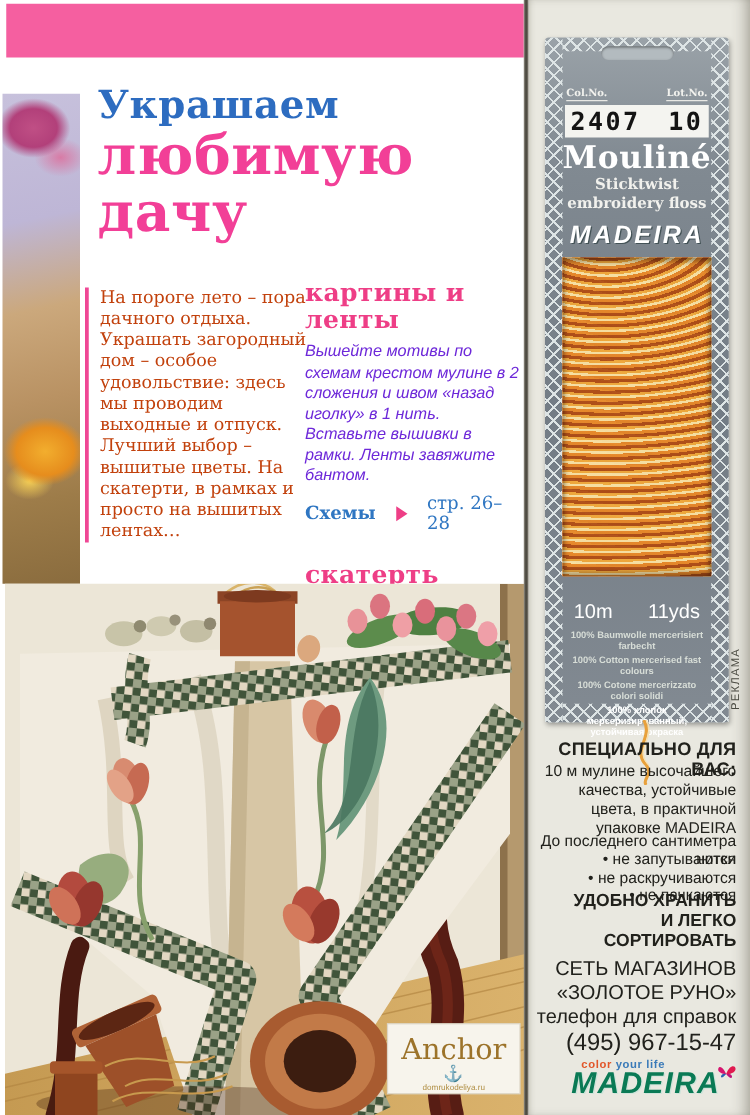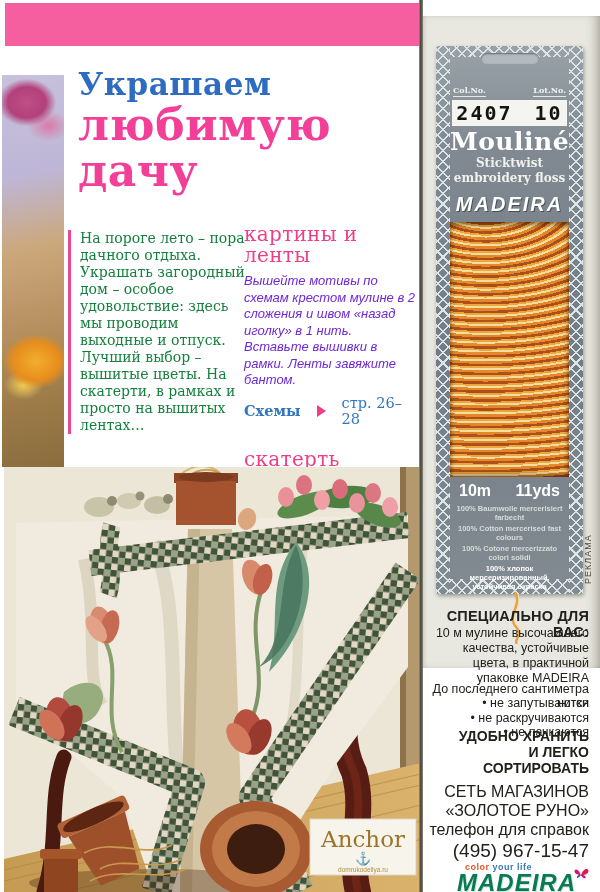--- a/index.html
+++ b/index.html
@@ -14,40 +14,40 @@
       radial-gradient(30px 22px at 75% 13%, #d87ba6 0%, rgba(216,123,166,0) 70%),
       radial-gradient(46px 38px at 55% 73%, #f2ae2e 0%, #e68d1d 50%, rgba(230,141,29,0) 72%),
       radial-gradient(26px 20px at 35% 79%, #f6cf55 0%, rgba(246,207,85,0) 75%),
       linear-gradient(168deg, #c7c1dc 0%, #beb6d6 26%, #cba87c 44%, #b99263 62%, #9d7c49 82%, #8a6c3e 100%);
   }
   .title{position:absolute;left:78px;top:66px;font-family:"DejaVu Serif",serif;font-weight:bold;}
   .title .t-blue{display:block;font-size:31px;line-height:36px;color:#2d6cc0;letter-spacing:.5px;}
   .title .t-pink{display:block;font-size:44px;line-height:46px;color:#f23f97;letter-spacing:.5px;}
 
   .intro{position:absolute;left:68px;top:230px;width:168px;border-left:3px solid #ef4795;
-    padding-left:9px;font-family:"DejaVu Serif",serif;font-size:14px;line-height:17px;color:#15803d;}
+    padding-left:9px;font-family:"DejaVu Serif",serif;font-size:14px;line-height:17px;color:#c2410c;}
 
   .col2{position:absolute;left:244px;top:224px;width:176px;}
-  .sec-head{font-family:"DejaVu Serif",serif;font-weight:normal;font-size:20px;line-height:21px;
+  .sec-head{font-family:"DejaVu Serif",serif;font-weight:bold;font-size:20px;line-height:21px;
     color:#ee3e86;margin:0 0 7px 0;letter-spacing:.3px;}
   .sec-body{font-size:13px;line-height:16.5px;color:#6d28d9;margin:0 0 6px 0;font-style:italic;}
   .sec-link{font-family:"DejaVu Serif",serif;font-weight:bold;font-size:14.5px;color:#2f76c2;
     display:flex;align-items:center;gap:16px;margin-bottom:22px;}
   .arrow{width:0;height:0;border-left:9px solid #ee3e86;border-top:6px solid transparent;
     border-bottom:6px solid transparent;display:inline-block;}
   .sec-link .pages{font-weight:normal;font-family:"DejaVu Serif",serif;}
 
   .photo{position:absolute;left:4px;top:467px;width:417px;height:425px;overflow:hidden;background:#ece6d7;}
 
   
   .gutter{position:absolute;left:419px;top:0;width:4px;height:892px;
     background:linear-gradient(90deg,#9a968c 0%,#413e35 45%,#8d897e 100%);}
 
   
-  .right-page{position:absolute;left:423px;top:16px;width:177px;height:652px;background:#e9e8e0;
+  .right-page{position:absolute;left:423px;top:0;width:177px;height:892px;background:#e9e8e0;
     box-shadow:inset -9px 0 12px -7px rgba(60,55,40,.45), inset 3px 0 5px -3px rgba(60,55,40,.3);}
   .package{position:absolute;left:13px;top:30px;width:147px;height:548px;
     background:linear-gradient(180deg,#9aa2a8 0%,#818a92 18%,#737c85 55%,#828a92 100%);
     border-radius:3px;box-shadow:1px 2px 4px rgba(0,0,0,.35);}
   .lat{position:absolute;background-image:
       repeating-linear-gradient(45deg, transparent 0 2.5px, #dde4e5 2.5px 4px, transparent 4px 7.5px),
       repeating-linear-gradient(-45deg, transparent 0 2.5px, #dde4e5 2.5px 4px, transparent 4px 7.5px);}
   .lat-left{left:0;top:0;bottom:0;width:14px;}
   .lat-right{right:0;top:0;bottom:0;width:14px;}
   .lat-top{left:14px;right:14px;top:0;height:11px;}
@@ -65,22 +65,22 @@
     font-size:25px;color:#ffffff;letter-spacing:.5px;}
   .pkg-sub{text-align:center;font-family:"DejaVu Serif",serif;font-weight:bold;font-size:12px;
     line-height:15px;color:#f1f1ed;}
   .pkg-madeira{margin-top:7px;text-align:center;font-weight:bold;font-style:italic;font-size:20px;
     color:#ffffff;letter-spacing:2px;text-shadow:1px 1px 0 rgba(20,40,40,.55);}
   .thread-window{margin-top:6px;height:255px;background-color:#b55a1e;
     background-image:
       repeating-radial-gradient(95px 60px at 30% -12%, rgba(248,228,168,.95) 0 3px, rgba(233,140,44,.9) 3px 7px, rgba(173,77,24,.9) 7px 11px, rgba(241,172,62,.92) 11px 14px),
       repeating-radial-gradient(120px 75px at 78% -18%, rgba(120,50,15,.45) 0 3px, rgba(250,205,125,.45) 3px 5px, rgba(226,120,35,.4) 5px 9px, rgba(0,0,0,0) 9px 13px);
     box-shadow:inset 0 3px 5px rgba(0,0,0,.4), inset 0 -3px 5px rgba(0,0,0,.35);}
-  .lengths{display:flex;justify-content:space-between;padding:0 9px;margin-top:5px;
-    font-weight:bold;font-size:16px;color:#ffffff;}
+  .lengths{display:flex;justify-content:space-between;padding:0 9px;margin-top:20px;
+    font-weight:normal;font-size:16px;color:#ffffff;}
   .comp{margin-top:4px;}
   .comp p{margin:2px 4px;text-align:center;font-size:7.5px;font-weight:bold;line-height:9px;color:#d7ddd7;}
   .comp p.ru{color:#ffffff;text-align:center;}
   .reklama{position:absolute;left:160px;top:498px;height:70px;writing-mode:vertical-rl;
     transform:rotate(180deg);font-size:9px;letter-spacing:1px;color:#4a4a42;}
   .dangle{position:absolute;left:70px;top:576px;width:40px;height:52px;}
 
   .ad-text{position:absolute;left:6px;width:160px;text-align:right;color:#21211c;}
   .ad-head{top:592px;font-size:14.5px;font-weight:bold;letter-spacing:.2px;}
   .ad-body{top:610px;font-size:12.5px;line-height:15px;}

